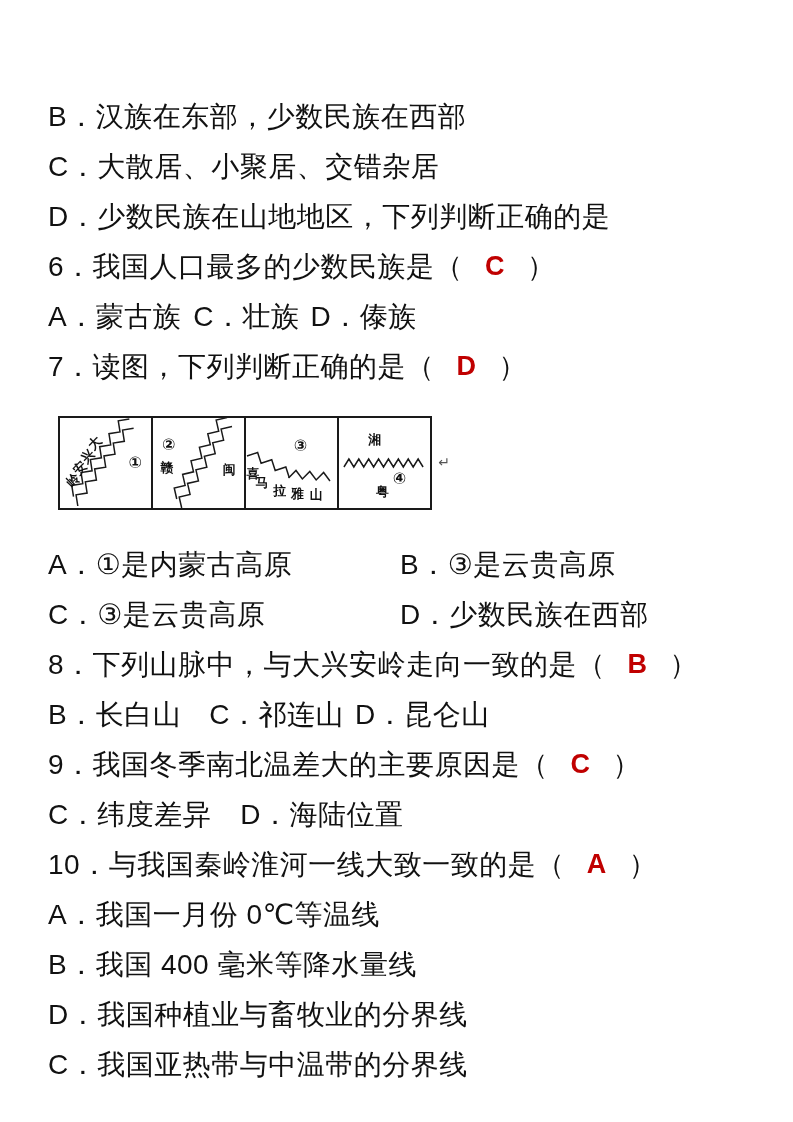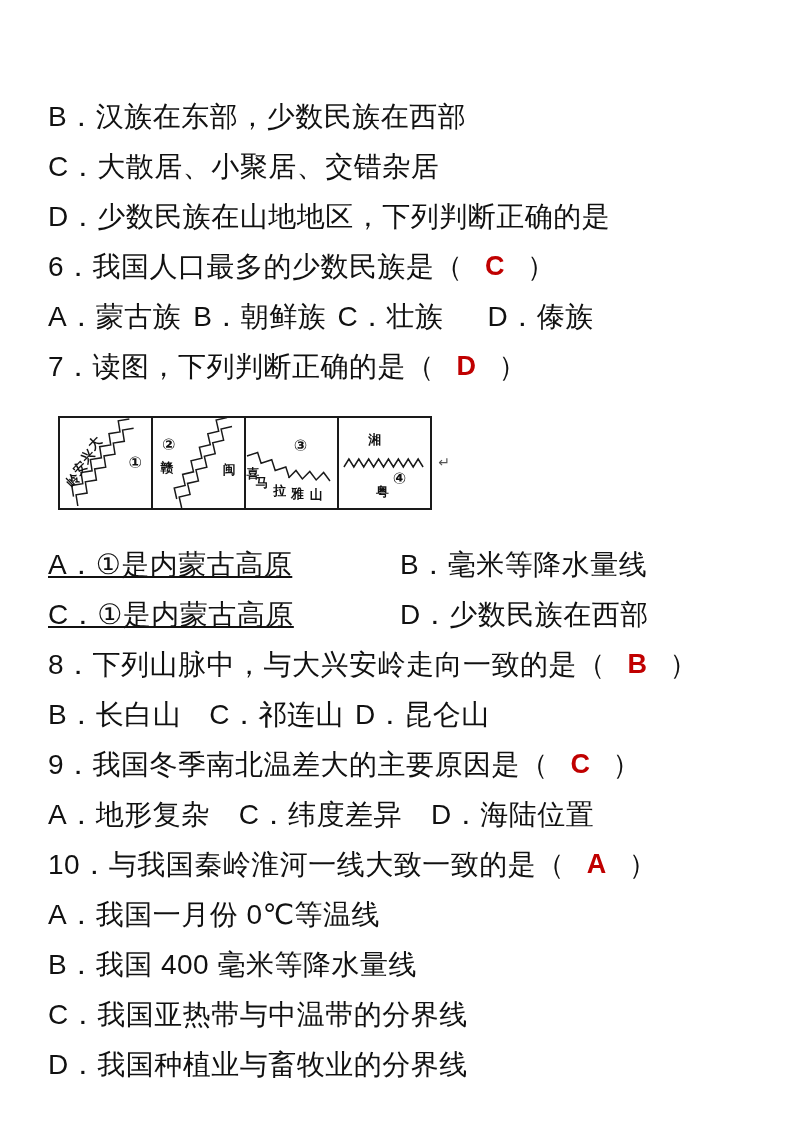--- a/index.html
+++ b/index.html
@@ -14,21 +14,21 @@
   .paren{display:inline-block;}
   
   .optrow .opt{display:inline-block;}
   .row-q6 .opt:nth-child(2){margin-left:12px;}
   .row-q6 .opt:nth-child(3){margin-left:11px;}
   .row-q6 .opt:nth-child(4){margin-left:44px;}
   .row-q8 .opt:nth-child(2){margin-left:28px;}
   .row-q8 .opt:nth-child(3){margin-left:11px;}
   .row-q8 .opt:nth-child(4){margin-left:12px;}
   .row-q9 .opt:nth-child(n+2){margin-left:29px;}
-  .two-col .col-a{width:352px;flex:none;text-decoration:underline;}
+  .two-col .col-a{width:352px;flex:none;}
   
   .figure-wrap{position:relative;width:374px;margin:24px 0 30px 10px;}
   .figure{display:flex;width:374px;height:94px;border:2px solid #1a1a1a;
           box-sizing:border-box;background:#fff;}
   .panel{flex:1 1 0;border-right:2px solid #1a1a1a;position:relative;}
   .panel:last-child{border-right:none;}
   .panel svg{display:block;width:100%;height:100%;}
   .chain{fill:none;stroke:#1a1a1a;stroke-width:1.5;}
   .fig-char{font-size:13px;font-weight:700;fill:#111;
             font-family:"Liberation Sans",sans-serif;}
@@ -39,21 +39,21 @@
 <body>
 
 <div class="page">
 
   <div class="line">B．汉族在东部，少数民族在西部</div>
   <div class="line">C．大散居、小聚居、交错杂居</div>
   <div class="line">D．少数民族在山地地区，下列判断正确的是</div>
 
   <div class="line qline"><span class="stem">6．我国人口最多的少数民族是</span><span class="paren">（</span><span class="answer">C</span><span class="paren">）</span></div>
 
-  <div class="line optrow row-q6"><span class="opt">A．蒙古族</span><span class="opt">B．朝鲜族</span><span class="opt">C．壮族</span><span class="opt">D．傣族</span></div>
+  <div class="line optrow row-q6"><span class="opt">A．蒙古族</span><span class="opt">C．壮族</span><span class="opt">D．傣族</span></div>
 
   <div class="line qline"><span class="stem">7．读图，下列判断正确的是</span><span class="paren">（</span><span class="answer">D</span><span class="paren">）</span></div>
 
   <div class="figure-wrap">
     <div class="figure">
 
       <div class="panel">
         <svg viewBox="0 0 92 90" preserveAspectRatio="none">
           <polyline class="chain" points="0,0 8,-8 16,0 24,-8 32,0 40,-8 48,0 56,-8 64,0 72,-8 80,0 88,-8 96,0" transform="translate(18,88) rotate(-54)"></polyline>
           <polyline class="chain" points="0,0 8,-8 16,0 24,-8 32,0 40,-8 48,0 56,-8 64,0 72,-8 80,0 88,-8 96,0" transform="translate(18,88) rotate(-54) translate(5,-9)"></polyline>
@@ -94,31 +94,31 @@
           <text class="fig-char" text-anchor="middle" x="36" y="26">湘</text>
           <text class="fig-num" text-anchor="middle" x="61" y="66">④</text>
           <text class="fig-char" text-anchor="middle" x="44" y="78">粤</text>
         </svg>
       </div>
 
     </div>
     <span class="return-mark">↵</span>
   </div>
 
-  <div class="line optrow two-col"><span class="opt col-a">A．①是内蒙古高原</span><span class="opt">B．毫米等降水量线</span></div>
-  <div class="line optrow two-col"><span class="opt col-a">C．①是内蒙古高原</span><span class="opt">D．少数民族在西部</span></div>
+  <div class="line optrow two-col"><span class="opt col-a">A．①是内蒙古高原</span><span class="opt">B．③是云贵高原</span></div>
+  <div class="line optrow two-col"><span class="opt col-a">C．③是云贵高原</span><span class="opt">D．少数民族在西部</span></div>
 
   <div class="line qline"><span class="stem">8．下列山脉中，与大兴安岭走向一致的是</span><span class="paren">（</span><span class="answer">B</span><span class="paren">）</span></div>
 
   <div class="line optrow row-q8"><span class="opt">B．长白山</span><span class="opt">C．祁连山</span><span class="opt">D．昆仑山</span></div>
 
   <div class="line qline"><span class="stem">9．我国冬季南北温差大的主要原因是</span><span class="paren">（</span><span class="answer">C</span><span class="paren">）</span></div>
 
-  <div class="line optrow row-q9"><span class="opt">A．地形复杂</span><span class="opt">C．纬度差异</span><span class="opt">D．海陆位置</span></div>
+  <div class="line optrow row-q9"><span class="opt">C．纬度差异</span><span class="opt">D．海陆位置</span></div>
 
   <div class="line qline"><span class="stem">10．与我国秦岭淮河一线大致一致的是</span><span class="paren">（</span><span class="answer">A</span><span class="paren">）</span></div>
 
   <div class="line">A．我国一月份 0℃等温线</div>
   <div class="line">B．我国 400 毫米等降水量线</div>
+  <div class="line">D．我国种植业与畜牧业的分界线</div>
   <div class="line">C．我国亚热带与中温带的分界线</div>
-  <div class="line">D．我国种植业与畜牧业的分界线</div>
 
 </div>
 
 </body></html>

